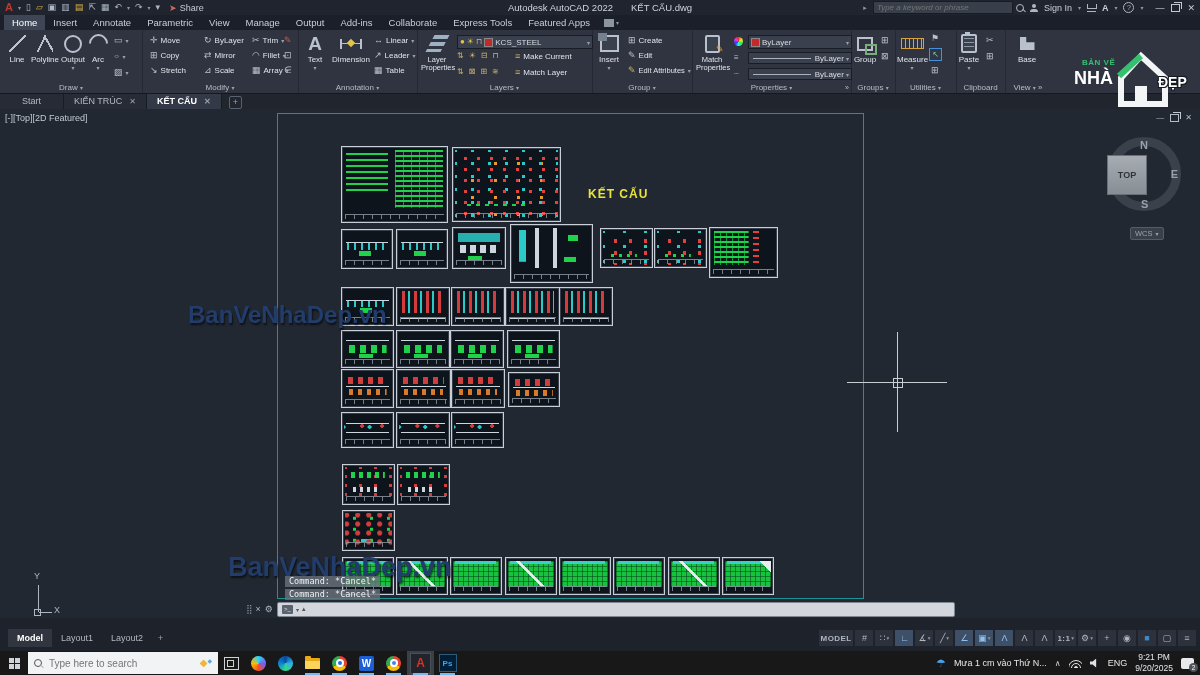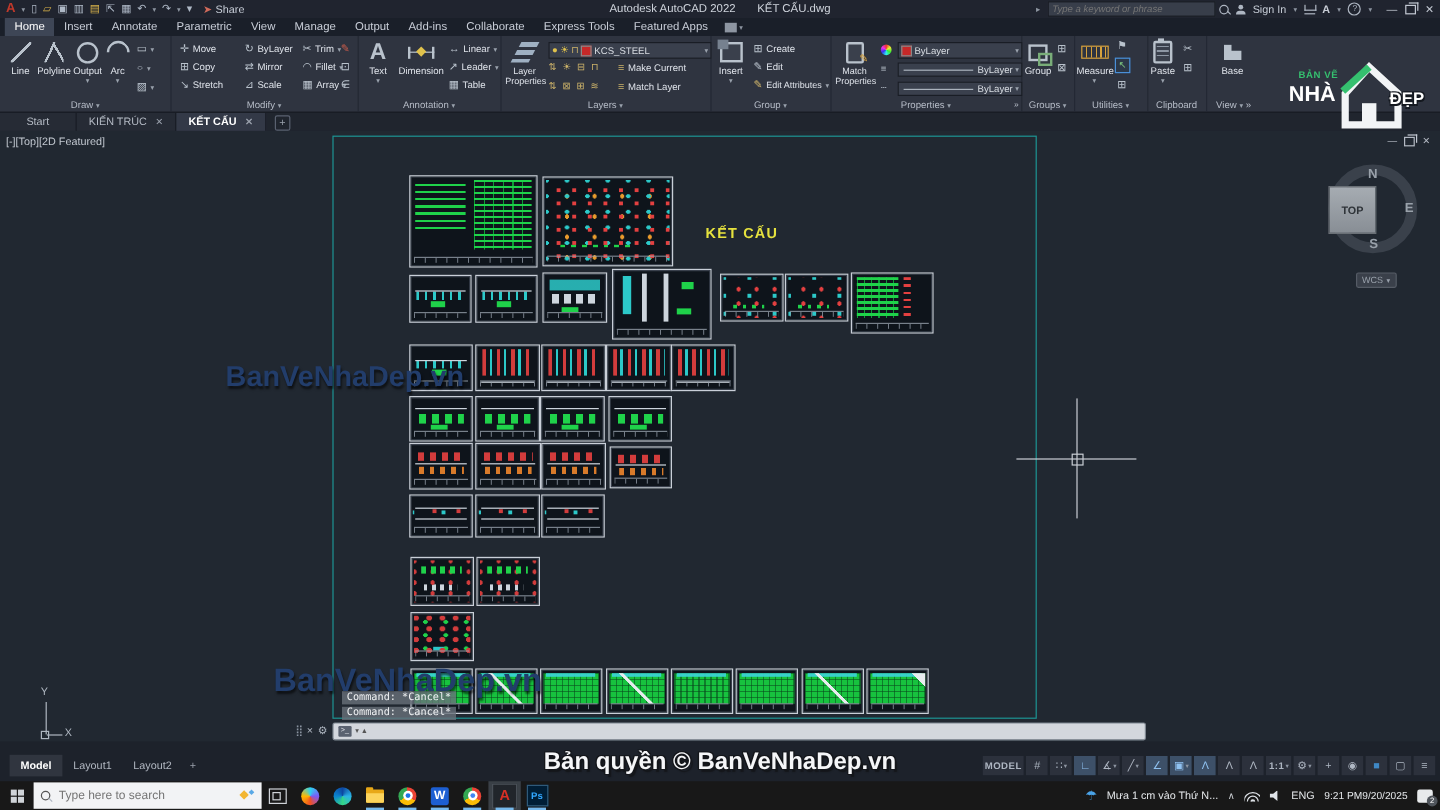--- a/index.html
+++ b/index.html
@@ -281,21 +281,21 @@
   .ic-ps{width:16px;height:16px;background:#001e36;border:1px solid #2f5a7a;color:#31a8ff;font-size:8px;font-weight:bold;display:flex;align-items:center;justify-content:center;}
   .tray{margin-left:auto;display:flex;align-items:center;gap:8px;padding-right:6px;font-size:9px;color:#e4e7ea;}
   .umb{color:#4aa3e8;font-size:11px;}
   .chev{font-size:8px;color:#cfd3d8;}
   .wifi{position:relative;width:13px;height:10px;overflow:hidden;display:inline-block;}
   .wifi i{position:absolute;border:1.2px solid #dfe3e8;border-radius:50%;}
   .wifi .w1{left:5px;top:8px;width:2px;height:2px;background:#dfe3e8;}
   .wifi .w2{left:2px;top:5px;width:8px;height:8px;}
   .wifi .w3{left:-1px;top:2px;width:14px;height:14px;}
   .spk{width:10px;height:9px;background:#dfe3e8;clip-path:polygon(0 32%,30% 32%,65% 0,65% 100%,30% 68%,0 68%);display:inline-block;}
-  .clock{display:flex;align-items:center;font-size:8.5px;line-height:1.25;}
+  .clock{display:flex;flex-direction:column;align-items:center;font-size:8.5px;line-height:1.25;}
   .note{width:13px;height:11px;background:#e8eaec;border-radius:2px;position:relative;}
   .note::after{content:attr(data-badge);position:absolute;right:-4px;bottom:-3px;width:9px;height:9px;background:#50555c;border-radius:50%;color:#fff;font-size:6.5px;display:flex;align-items:center;justify-content:center;}
 </style>
 </head>
 <body>
 
 <div class="app">
 
   <div class="titlebar">
     <div class="qat">
@@ -833,21 +833,20 @@
       </div>
   </div>
 
   <div class="statusrow">
     <div class="mtabs">
       <span class="mtab active">Model</span>
       <span class="mtab">Layout1</span>
       <span class="mtab">Layout2</span>
       <span class="mplus">+</span>
     </div>
-    <div class="copyr">Bản quyền © BanVeNhaDep.vn</div>
     <div class="sbar" id="status-buttons">
         <span class="sbtn">
           <span class="t">MODEL</span>
         </span>
         <span class="sbtn">
           <span class="g2">#</span>
         </span>
         <span class="sbtn">
           <span class="g2">∷</span>
           <span class="sdd">▾</span>

